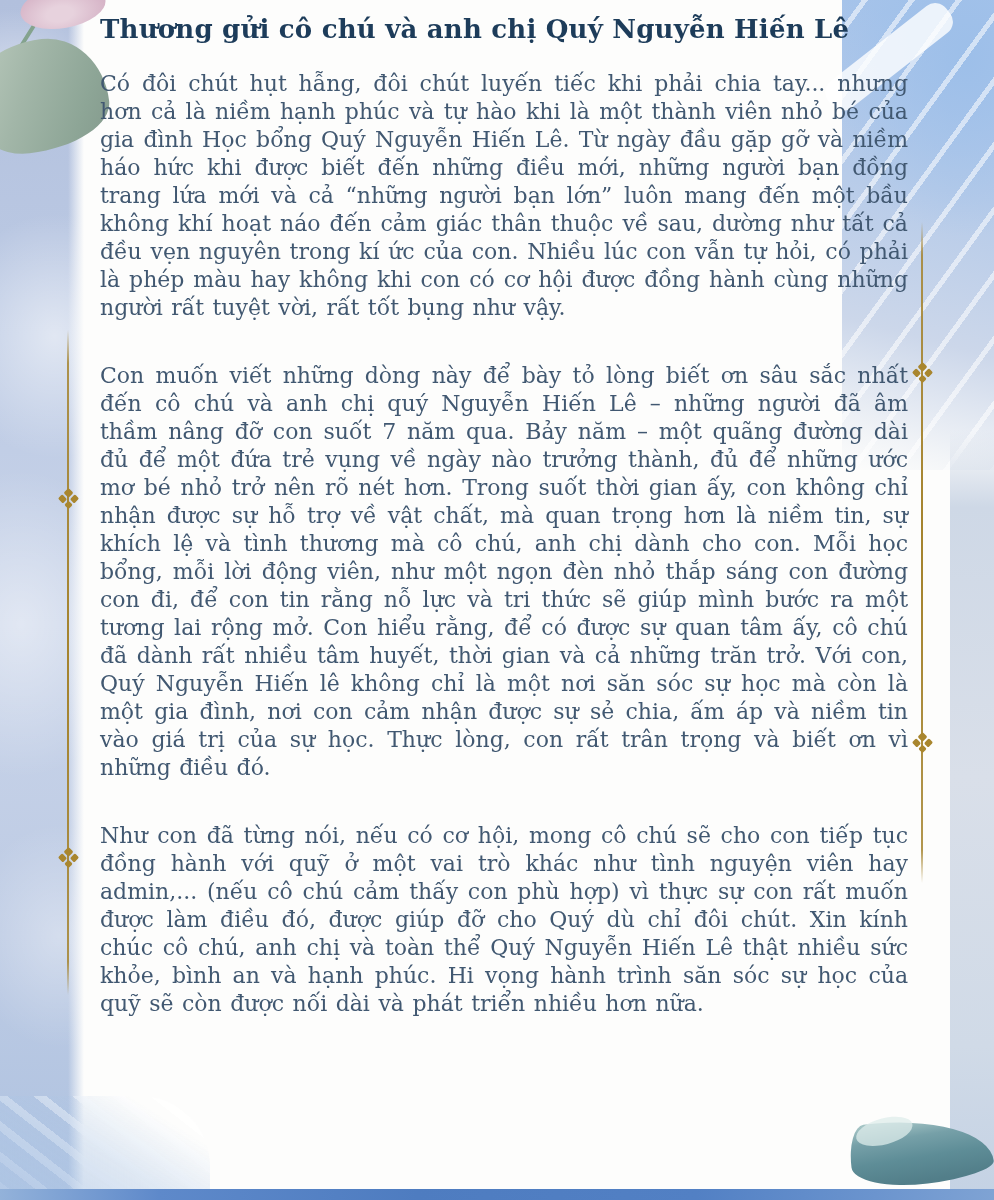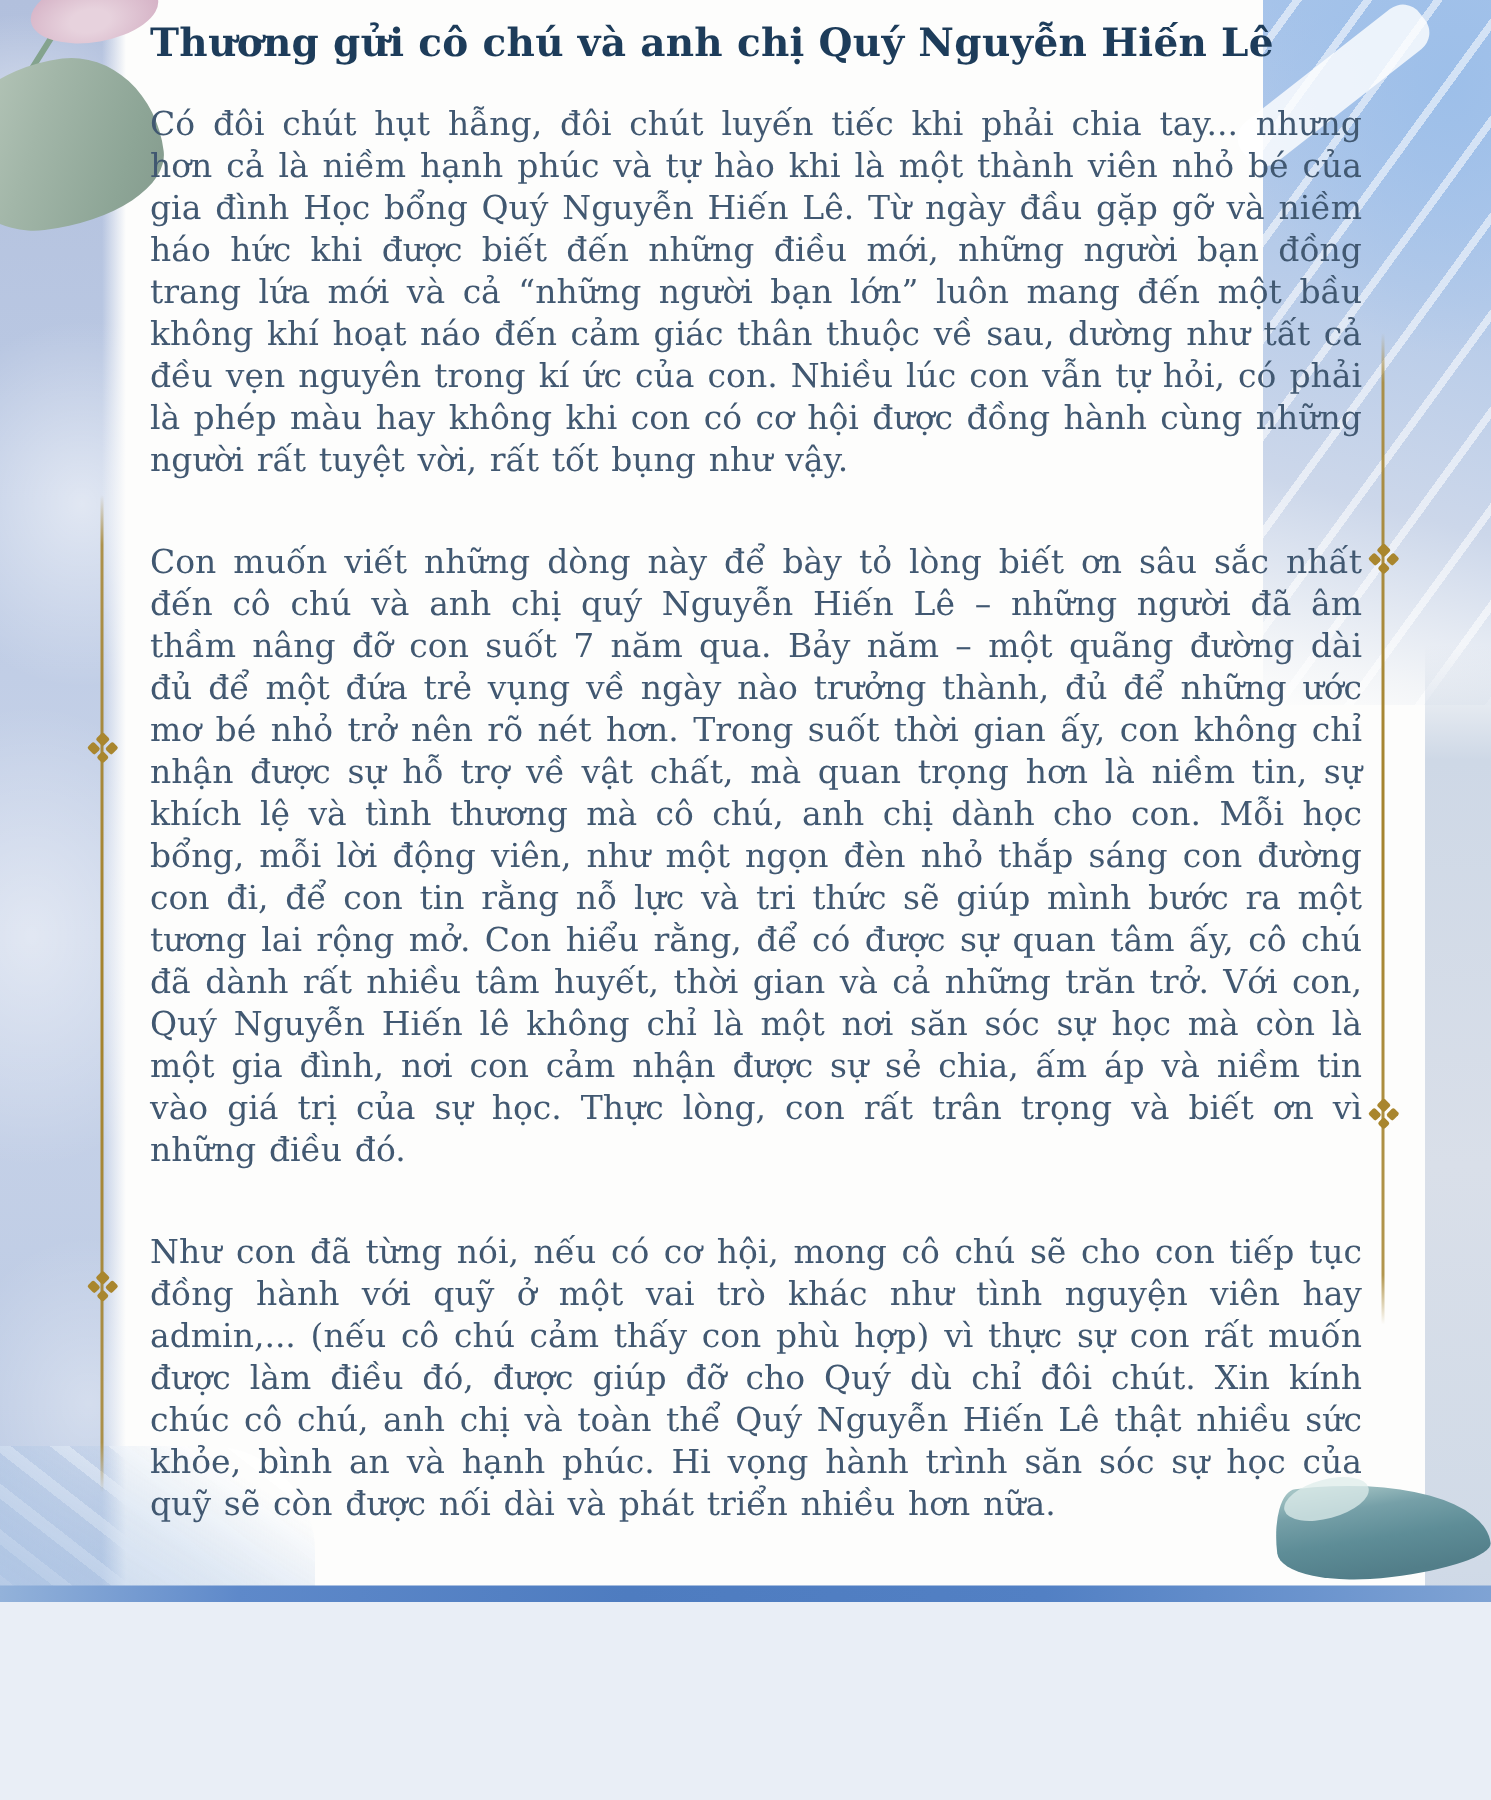--- a/index.html
+++ b/index.html
@@ -1,17 +1,17 @@
 <!DOCTYPE html>
 <html lang="vi" style="--title-color: #1d3c5a; --body-color: #415871; --gold: #a5842f; --border-blue: #b6c8e2; --corner-blue: #a9c6ea; --sage-leaf: #9fb3a4; --pink-petal: #dcc0cf; --teal-leaf: #5e8d97; --bottom-bar: #4f7dc2;"><head>
 <meta charset="utf-8">
 <style>
   html,body{margin:0;padding:0;background:#e9eef6;}
   .page{
-    position:relative;width:994px;height:1068px;margin:0 auto;
+    position:relative;width:994px;height:1200px;margin:0 auto;
     background:#fdfdfc;overflow:hidden;
     font-family:"DejaVu Serif","Liberation Serif",serif;
   }
   
   .strip-left{
     position:absolute;left:0;top:0;width:84px;height:1200px;
     background:
       radial-gradient(120px 90px at 20% 6%,rgba(255,255,255,.40),transparent 70%),
       radial-gradient(150px 170px at 65% 28%,rgba(255,255,255,.55),transparent 72%),
       radial-gradient(170px 220px at 25% 52%,rgba(255,255,255,.45),transparent 70%),

